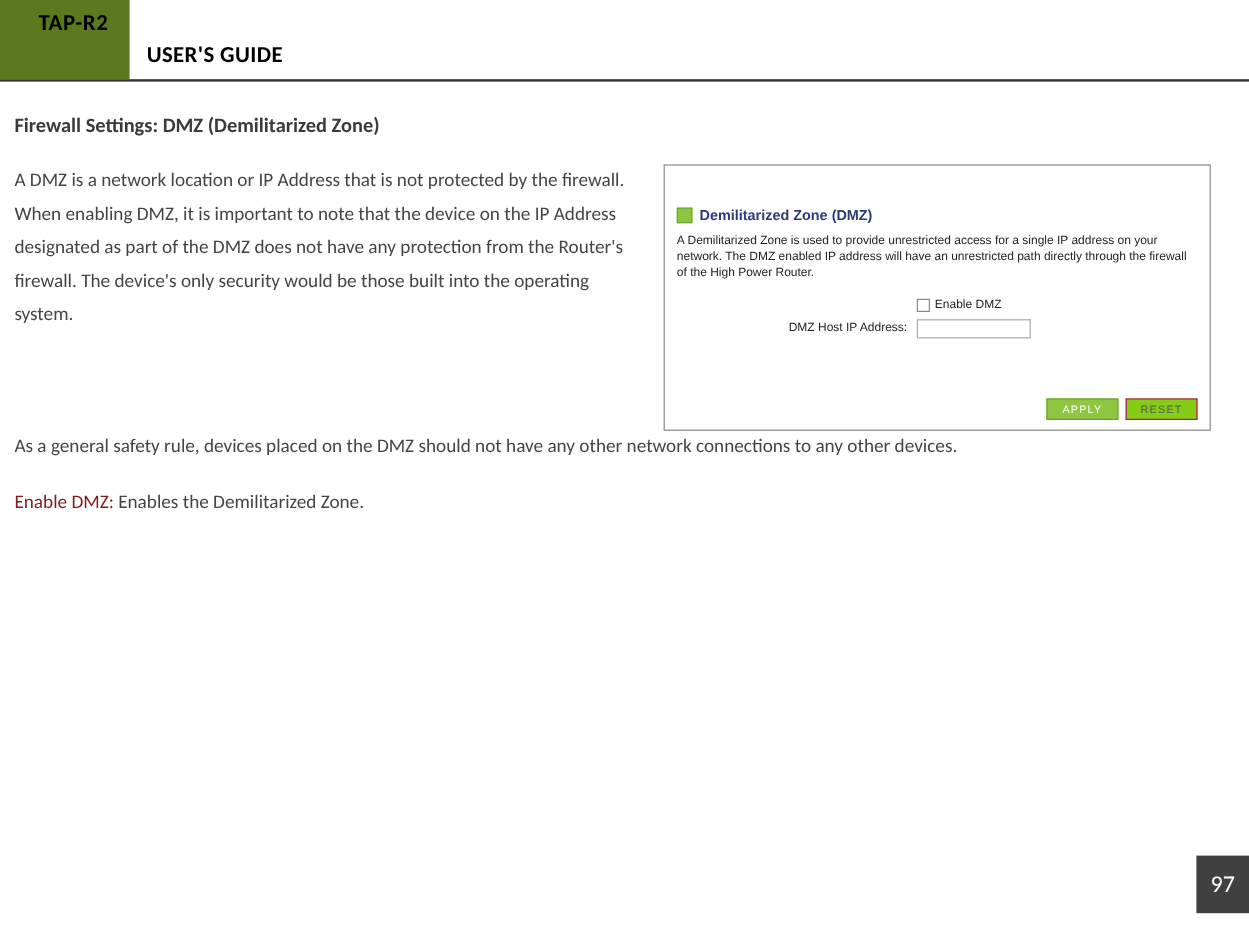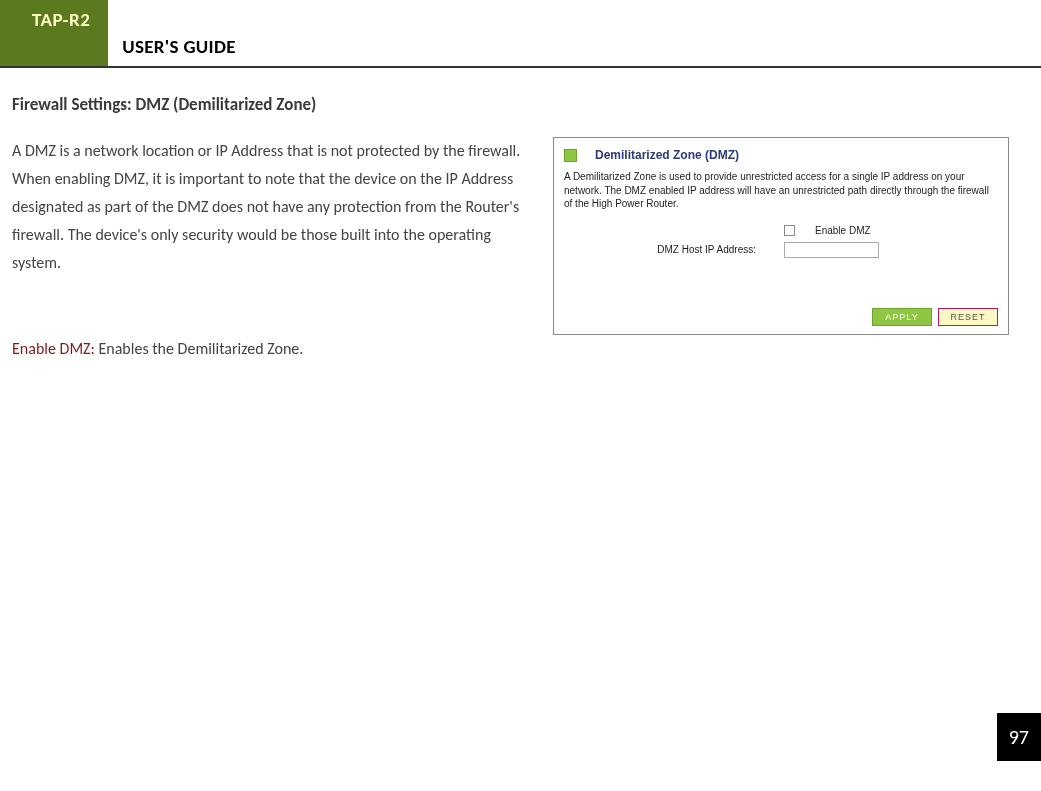--- a/index.html
+++ b/index.html
@@ -14,21 +14,21 @@
       height: 791px;
       position: relative;
     }
     .header-bar {
       display: flex;
       align-items: stretch;
       border-bottom: 2px solid #333;
     }
     .header-model {
       background: #5b7a1f;
-      color: #fef9c3;
+      color: #000000;
       font-weight: bold;
       font-size: 19px;
       padding: 8px 18px 8px 32px;
       letter-spacing: 0.5px;
     }
     .header-title {
       font-weight: bold;
       font-size: 19px;
       padding: 8px 14px;
       letter-spacing: 0.3px;
@@ -67,22 +67,23 @@
     .router-panel {
       width: 456px;
       border: 1px solid #888;
       padding: 10px 10px 8px 10px;
       font-family: Arial, sans-serif;
       flex-shrink: 0;
     }
     .panel-title-row {
       display: flex;
       align-items: center;
-      gap: 18px;
+      gap: 6px;
       margin-bottom: 8px;
+      margin-top: 24px;
     }
     .panel-accent {
       width: 13px;
       height: 13px;
       background: #8ec641;
       border: 1px solid #6fa22f;
     }
     .panel-title {
       font-weight: bold;
       font-size: 12px;
@@ -103,22 +104,21 @@
     }
     .panel-form-row .label-side {
       width: 200px;
       text-align: right;
       padding-right: 8px;
     }
     .panel-form-row .control-side {
       flex: 1;
       display: flex;
       align-items: center;
-      gap: 20px;
-      margin-left: 20px;
+      gap: 4px;
     }
     .panel-checkbox {
       width: 11px;
       height: 11px;
       border: 1px solid #888;
       background: #fff;
     }
     .panel-textfield {
       width: 95px;
       height: 16px;
@@ -138,28 +138,28 @@
       width: 60px;
       text-align: center;
       border: 1px solid #be185d;
     }
     .panel-btn.apply {
       background: #8ec641;
       color: #fff;
       border-color: #6fa22f;
     }
     .panel-btn.reset {
-      background: #fef9c3;
+      background: #84cc16;
       color: #555;
     }
     .page-number {
       position: absolute;
       right: 0;
       bottom: 30px;
-      background: #000000;
+      background: #404040;
       color: #fff;
       font-size: 20px;
       padding: 12px 12px;
     }
   </style>
 </head>
 <body>
 
 <div class="header-bar">
   <div class="header-model">TAP-R2</div>
@@ -196,20 +196,21 @@
         </div>
       </div>
 
       <div class="panel-buttons">
         <div class="panel-btn apply">APPLY</div>
         <div class="panel-btn reset">RESET</div>
       </div>
     </div>
   </div>
 
+  <p class="body-para">As a general safety rule, devices placed on the DMZ should not have any other network connections to any other devices.</p>
 
   <p class="body-para">
     <span class="bold">Enable DMZ:</span><span> Enables the Demilitarized Zone.</span>
   </p>
 
 </div>
 
 <div class="page-number">97</div>
 
 </body></html>

